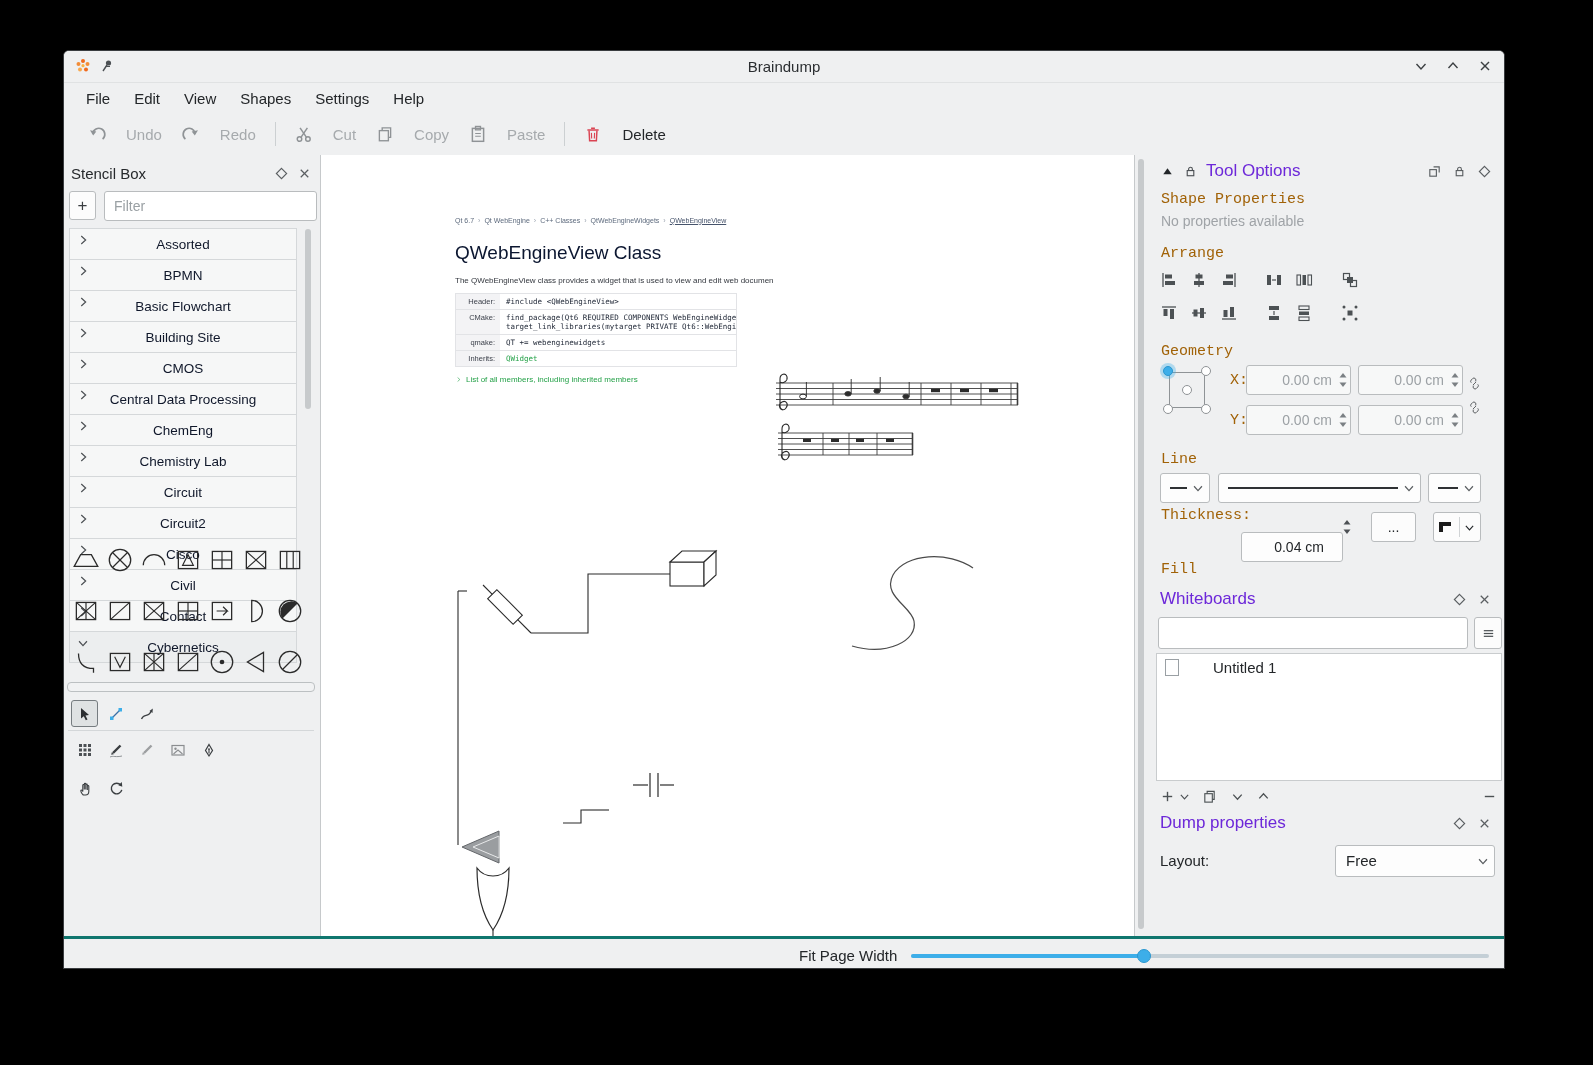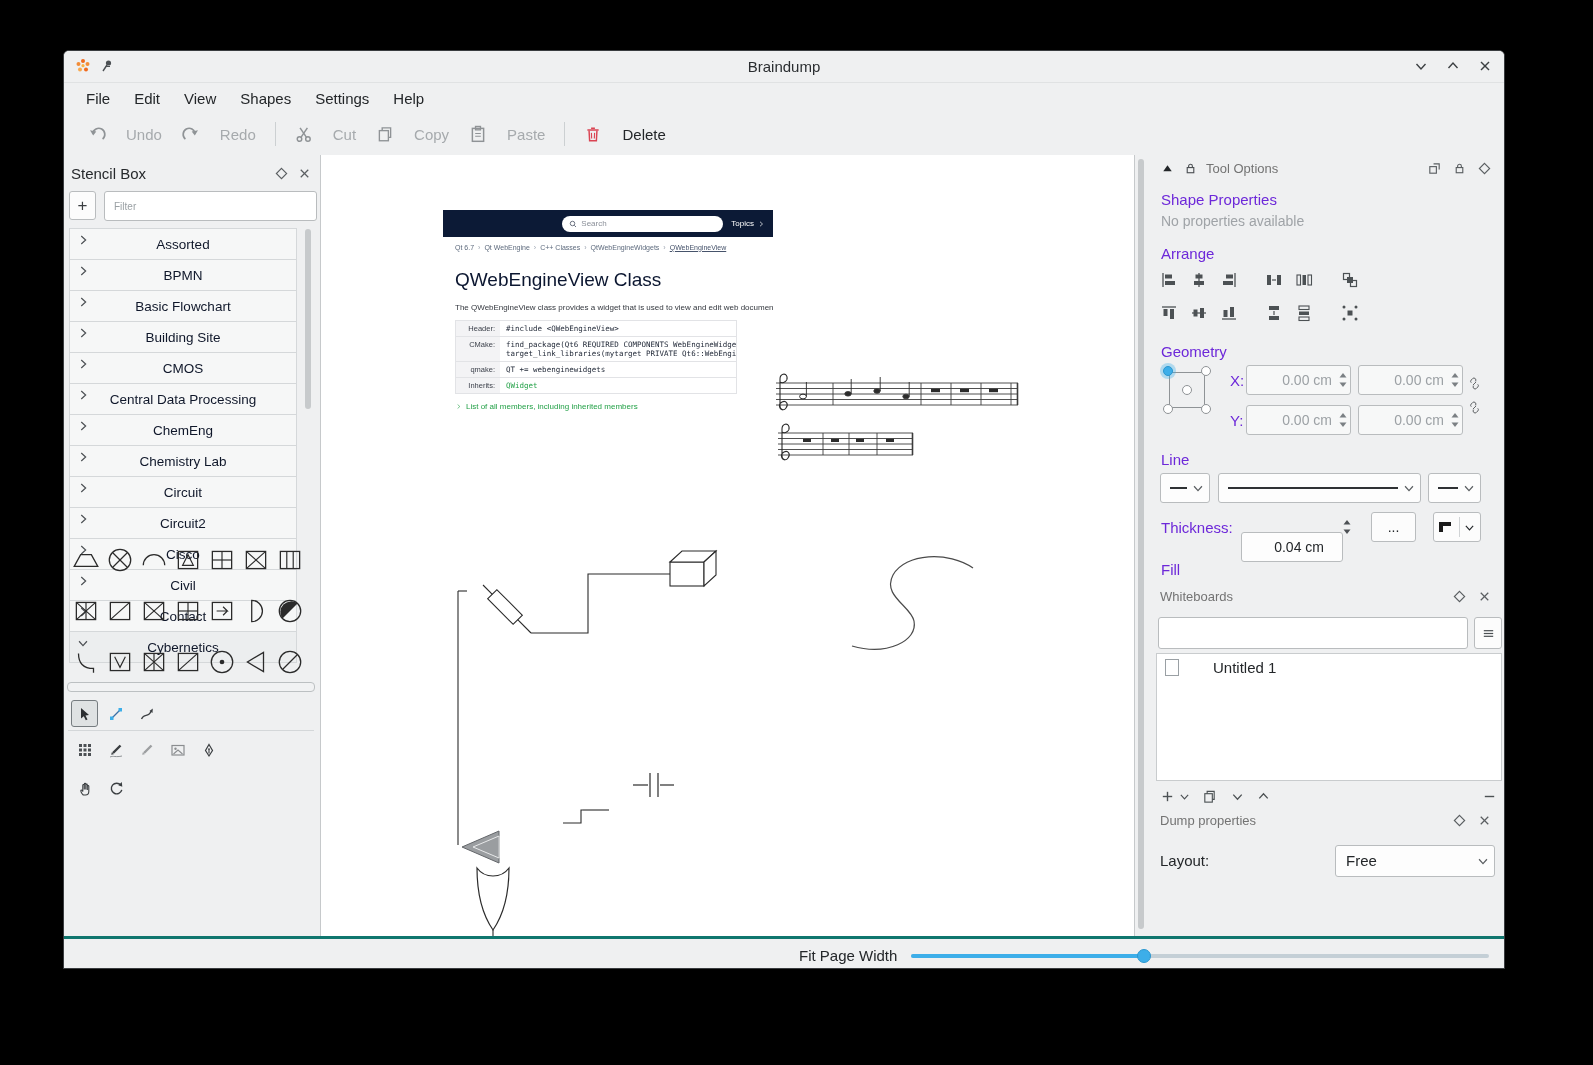--- a/index.html
+++ b/index.html
@@ -31,21 +31,21 @@
   .tbtn.enabled { color:#232629; }
   .tsep { width:1px; height:24px; background:#ccd0d2; margin:0 9px; }
 
   
   .stencil { position:absolute; left:0; top:104px; width:255px; height:781px; background:#eff0f1; }
   .sb-header { position:absolute; left:7px; right:7px; top:6px; height:24px; display:flex; align-items:center; font-size:15px; color:#26292c; }
   .sb-header .hicons { margin-left:auto; display:flex; gap:8px; color:#5a5e61; }
   .sb-add { position:absolute; left:5px; top:36px; width:27px; height:29px; background:#fcfcfc; border:1px solid #b9bcbe;
             border-radius:3px; font-size:17px; color:#3a3e41; display:flex; align-items:center; justify-content:center; }
   .sb-filter { position:absolute; left:40px; top:36px; width:213px; height:29px; background:#fff; border:1px solid #b9bcbe;
-               border-radius:3px; font-size:10px; padding:14px 9px; color:#232629; font-family:"Liberation Sans",sans-serif; }
+               border-radius:3px; font-size:14px; padding:14px 9px; color:#232629; font-family:"Liberation Sans",sans-serif; }
   .sb-filter::placeholder { color:#9aa0a4; }
   .sb-cats { position:absolute; left:5px; top:74px; width:228px; }
   .cat { position:relative; height:32px; margin-top:-1px; background:#f6f7f7; border:1px solid #d5d8da;
          display:flex; align-items:center; justify-content:center; font-size:13.5px; color:#0f172a; }
   .cat .carrow { position:absolute; left:6px; top:4px; color:#4c5054; }
   .cat.expanded { background:#eceeef; }
   .sb-vscroll { position:absolute; left:240px; top:74px; width:8px; height:446px; }
   .sb-vscroll .handle { position:absolute; left:1px; top:0; width:6px; height:180px; background:#c7cacc; border-radius:3px; }
   .sb-grid { position:absolute; left:7px; top:390px; width:240px; height:131px; overflow:hidden;
              display:grid; grid-template-columns:repeat(7,34px); grid-auto-rows:51px; }
@@ -80,23 +80,23 @@
   .qtdoc-intro { font-size:8px; color:#33373e; padding:12px 12px 0 12px; white-space:nowrap; overflow:hidden; }
   .qtdoc-table { margin:8px 12px 0 12px; border:1px solid #e2e3e6; border-bottom:none; font-size:7.5px; width:282px; }
   .qtr { display:flex; border-bottom:1px solid #e2e3e6; }
   .qtr .ql { width:44px; background:#f3f3f5; color:#3a3f49; text-align:right; padding:3px 5px; flex:none; }
   .qtr .qv { flex:1; padding:3px 6px; font-family:"DejaVu Sans Mono",monospace; color:#1c2433; white-space:nowrap; overflow:hidden; }
   .qv.green, .qtdoc-link { color:#24a148; }
   .qtdoc-link { font-size:8px; padding:8px 12px 0 12px; display:flex; gap:4px; align-items:center; }
 
   
   .rightcol { position:absolute; left:1082px; top:104px; width:360px; height:781px; background:#eff0f1; }
-  .phdr { position:absolute; display:flex; align-items:center; font-size:13px; color:#737373; }
+  .phdr { position:absolute; display:flex; align-items:center; font-size:17px; color:#6d28d9; }
   .phdr .hicons { display:flex; gap:10px; color:#5a5e61; }
-  .sec-title { position:absolute; font-size:15px; color:#6d28d9; }
+  .sec-title { position:absolute; font-size:15px; color:#a16207;font-family:Liberation Mono, monospace; }
   .gray-note { position:absolute; font-size:14px; color:#9fa3a7; }
   .mini-btn { width:26px; height:26px; border-radius:3px; display:inline-flex; align-items:center; justify-content:center; color:#4c5154; }
   .arr-row { position:absolute; display:flex; align-items:center; }
   .kinput { position:absolute; height:30px; background:#fdfdfd; border:1px solid #b9bcbe; border-radius:3px;
             font-size:14px; padding:0 18px 0 9px; font-family:"Liberation Sans",sans-serif; color:#232629; }
   .kinput.dis { color:#9ca1a5; background:#f7f8f8; }
   .spin-arrows { position:absolute; width:10px; height:18px; color:#7b8084; }
   .combo { position:absolute; height:30px; background:#fdfdfd; border:1px solid #b9bcbe; border-radius:3px; }
   .combo .sample { position:absolute; left:9px; right:22px; top:50%; height:2px; background:#2e3134; margin-top:-1px; }
   .combo .carr { position:absolute; right:4px; top:7px; color:#5a5e61; }
@@ -803,38 +803,20 @@
         <g>
           <path d="M156,713 C160,718.5 166,721 172,721 C178,721 184,718.5 188,713 C188,737 183,759 172,775 C161,759 156,737 156,713 Z" fill="#fff" stroke="#2b2b2b" stroke-width="1.2"></path>
           <line x1="172" y1="775" x2="172" y2="781" stroke="#2b2b2b" stroke-width="1.1"></line>
         </g>
         <g>
           <path d="M652,413 C628,396 584,398 572,420 C561,441 590,451 593,466 C597,486 566,501 531,491" fill="none" stroke="#4a4a4a" stroke-width="1.2"></path>
         </g>
       </svg>
 
       <div class="qtdoc">
-        <div class="qtdoc-nav">
-          <div class="qt-search">
-            <span class="ic">
-              <svg width="8" height="8" viewBox="0 0 16 16">
-                  <circle cx="7" cy="7" r="4.5" fill="none" stroke="#6b7widt280" stroke-width="2" stroke-opacity="0"></circle>
-                  <circle cx="7" cy="7" r="4.5" fill="none" stroke="#6b7280" stroke-width="2"></circle>
-                  <line x1="10.5" y1="10.5" x2="14" y2="14" stroke="#6b7280" stroke-width="2"></line>
-                </svg>
-            </span>
-            <span>Search</span>
-          </div>
-          <div class="qt-topics">
-            <span>Topics</span>
-            <svg width="8" height="8" viewBox="0 0 16 16">
-                <use href="#i-chevr" style="color:#fff"></use>
-              </svg>
-          </div>
-        </div>
         <div class="qtdoc-crumbs">
           <span>Qt 6.7</span>
             <span class="sep">›</span>
           <span>Qt WebEngine</span>
             <span class="sep">›</span>
           <span>C++ Classes</span>
             <span class="sep">›</span>
           <span>QtWebEngineWidgets</span>
             <span class="sep">›</span>
           <span class="last">QWebEngineView</span>
@@ -1047,21 +1029,21 @@
         </div>
         <div class="combo" style="left:282px; top:318px; width:53px;">
           <span class="sample"></span>
             <span class="carr ic">
               <svg width="14" height="14">
                 <use href="#i-chevd"></use>
               </svg>
             </span>
         </div>
 
-        <div class="sec-title" style="left:15px; top:364px;">Thickness:</div>
+        <div class="sec-title" style="left:15px; top:352px;">Thickness:</div>
         <input class="kinput" style="left: 95px; top: 357px; width: 102px; text-align: right; margin-top: 20px;" value="0.04 cm">
         <span class="spin-arrows" style="left:196px; top:363px; color:#4c5054;">
             <svg width="10" height="18">
               <use href="#i-spin"></use>
             </svg>
           </span>
         <div class="btn" style="left:225px; top:357px; width:45px;">
             <span>...</span>
           </div>
         <div class="btn" style="left:287px; top:357px; width:48px;">

